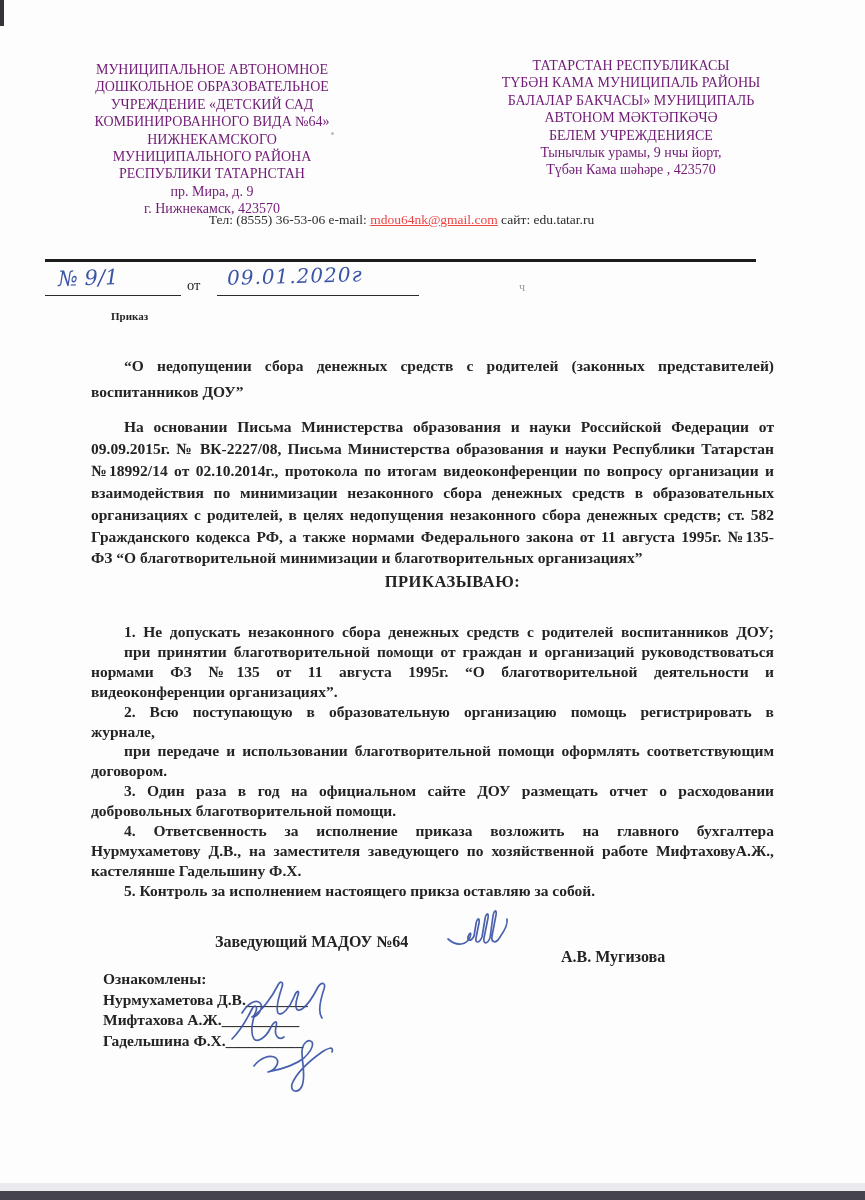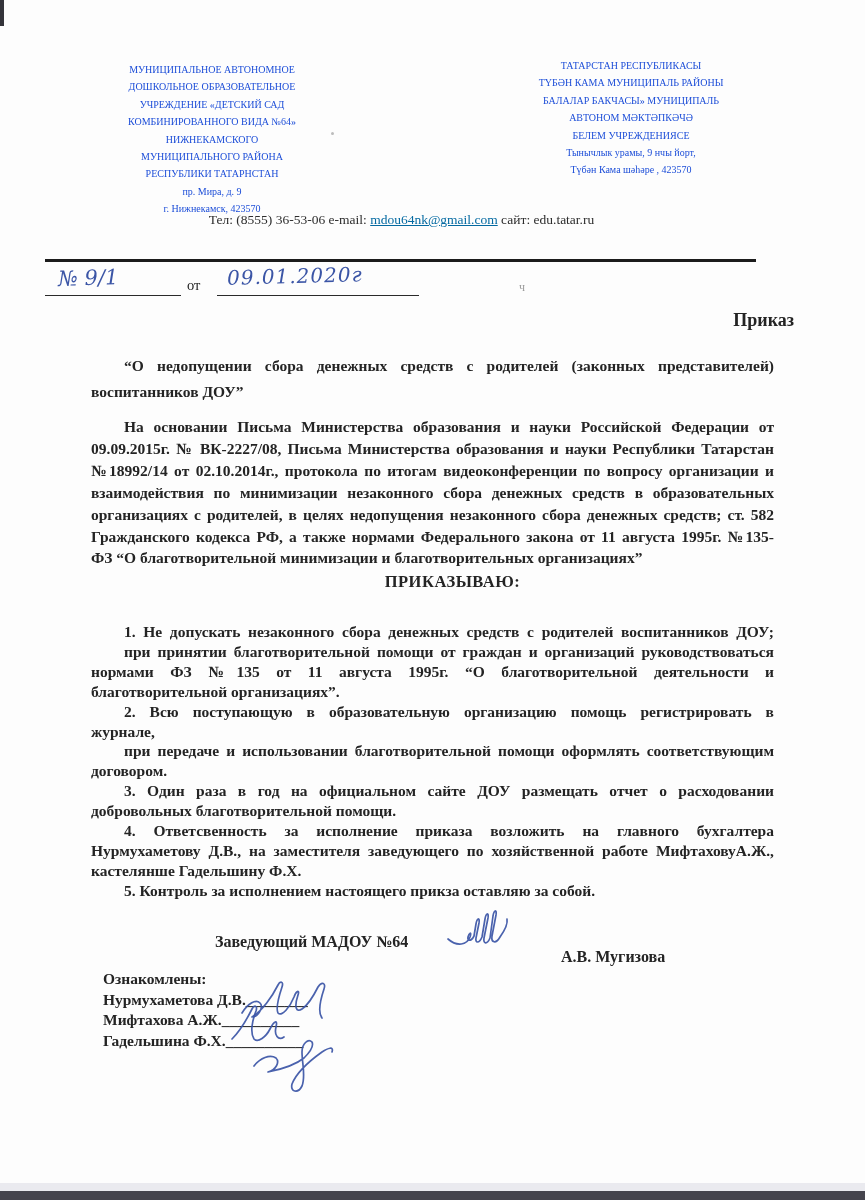--- a/index.html
+++ b/index.html
@@ -4,35 +4,35 @@
 <style>
   html,body{margin:0;padding:0;background:#ffffff;}
   .page{
     position:relative;width:865px;height:1200px;overflow:hidden;
     background:#fdfdfd;
     font-family:"Liberation Serif","DejaVu Serif",serif;
     color:#242424;
   }
   .abs{position:absolute;}
   
-  .lh-block{text-align:center;font-size:10px;line-height:17.4px;color:#1d4ed8;}
+  .lh-block{text-align:center;font-size:14px;line-height:17.4px;color:#701a75;}
   .contact-line{font-size:13.5px;text-align:center;color:#2c2c2c;}
-  .contact-line a{color:#0369a1;text-decoration:underline;}
+  .contact-line a{color:#ef4444;text-decoration:underline;}
   
   .thick-rule{height:3.4px;background:#1c1c1c;}
   .thin-rule{height:1.4px;background:#2a2a2a;}
   
   .hand{color:#3b55a6;font-style:italic;font-family:"DejaVu Serif",serif;}
   
   .doc-col{left:91px;width:683px;font-weight:bold;}
   .line{font-size:15.5px;}
   .jl{text-align:justify;text-align-last:justify;}
   .ll{text-align:left;text-align-last:left;}
   .ind{text-indent:33px;}
-  .title{font-size:18px;font-weight:bold;text-align:right;}
+  .title{font-size:11px;font-weight:bold;text-align:left;}
   .decree{font-size:16.5px;font-weight:bold;text-align:center;letter-spacing:.5px;}
   .subject{font-size:15.5px;font-weight:bold;line-height:26px;}
   .intro{line-height:21.9px;}
   .items{line-height:19.9px;}
   .sig-label{font-size:16px;font-weight:bold;white-space:nowrap;}
   .ack{font-size:15.5px;font-weight:bold;line-height:20.7px;white-space:nowrap;}
   .speck{color:#9a9a9a;font-size:12px;}
   .dot{width:3px;height:3px;border-radius:50%;background:#bcbcbc;}
   .edge-mark{background:#34343a;}
   .band-light{background:#eaeaef;}
@@ -102,21 +102,21 @@
     <div class="line jl">Гражданского кодекса РФ, а также нормами Федерального закона от 11 августа 1995г. №135-</div>
     <div class="line ll">ФЗ “О благотворительной минимизации и благотворительных организациях”</div>
   </div>
 
   <div class="abs decree doc-col" style="top:572px;transform:translateX(20px);">ПРИКАЗЫВАЮ:</div>
 
   <div class="abs doc-col items" style="top:622px;">
     <div class="line jl ind">1.   Не допускать незаконного сбора денежных средств с родителей воспитанников ДОУ;</div>
     <div class="line jl ind">при принятии благотворительной помощи от граждан и организаций руководствоваться</div>
     <div class="line jl">нормами ФЗ №135 от 11 августа 1995г. “О благотворительной деятельности и</div>
-    <div class="line ll">благотворительной организациях”.</div>
+    <div class="line ll">видеоконференции организациях”.</div>
     <div class="line jl ind">2.   Всю поступающую в образовательную организацию помощь регистрировать в</div>
     <div class="line ll">журнале,</div>
     <div class="line jl ind">при передаче и использовании благотворительной помощи оформлять соответствующим</div>
     <div class="line ll">договором.</div>
     <div class="line jl ind">3.   Один раза в год на официальном сайте ДОУ размещать отчет о расходовании</div>
     <div class="line ll">добровольных благотворительной помощи.</div>
     <div class="line jl ind">4.   Ответсвенность за исполнение приказа возложить на главного бухгалтера</div>
     <div class="line jl">Нурмухаметову Д.В., на заместителя заведующего по хозяйственной работе МифтаховуА.Ж.,</div>
     <div class="line ll">кастелянше Гадельшину Ф.Х.</div>
     <div class="line ll ind">5.   Контроль за исполнением настоящего прикза оставляю за собой.</div>

